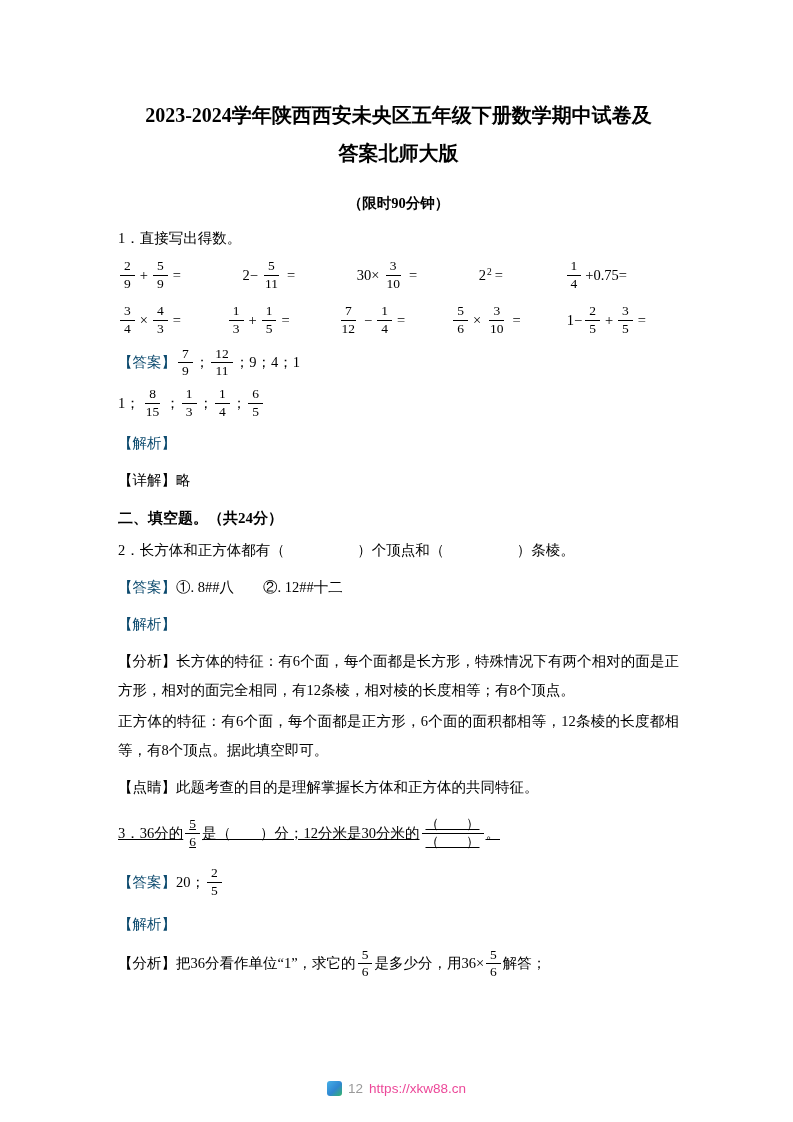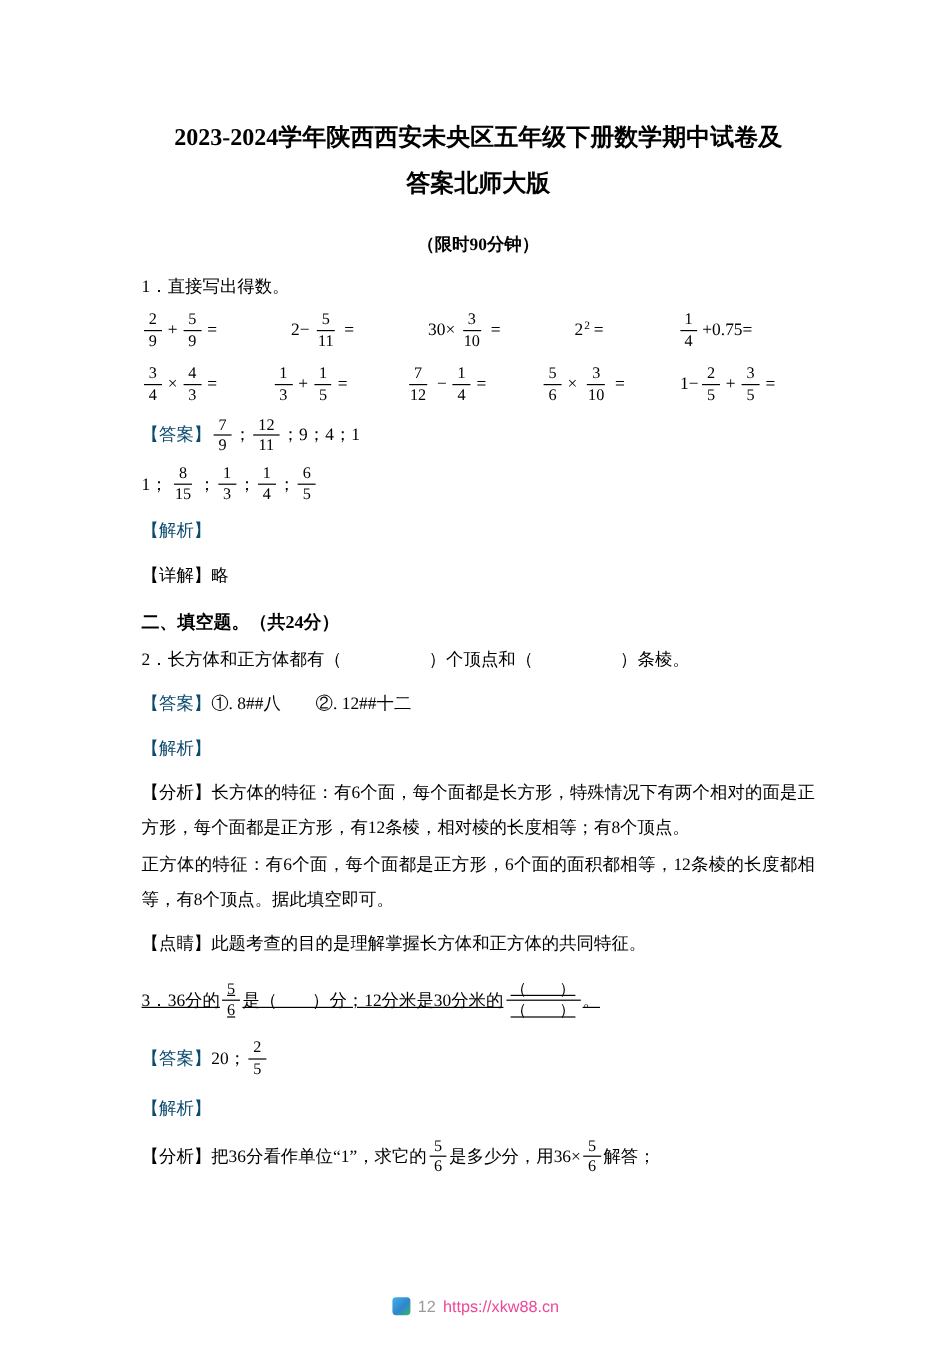--- a/index.html
+++ b/index.html
@@ -238,21 +238,21 @@
   <div class="para">2．长方体和正方体都有（　　　　　）个顶点和（　　　　　）条棱。</div>
 
   <div class="para">
     <span class="blue">【答案】</span><span>①. 8##八　　②. 12##十二</span>
   </div>
 
   <div class="para">
     <span class="blue">【解析】</span>
   </div>
 
-  <div class="para">【分析】长方体的特征：有6个面，每个面都是长方形，特殊情况下有两个相对的面是正方形，每个面都是正方形，有12条棱，相对棱的长度相等；有8个顶点。</div>
+  <div class="para">【分析】长方体的特征：有6个面，每个面都是长方形，特殊情况下有两个相对的面是正方形，相对的面完全相同，有12条棱，相对棱的长度相等；有8个顶点。</div>
   <div class="para cont">正方体的特征：有6个面，每个面都是正方形，6个面的面积都相等，12条棱的长度都相等，有8个顶点。据此填空即可。</div>
   <div class="para">【点睛】此题考查的目的是理解掌握长方体和正方体的共同特征。</div>
 
   <div class="flexline q3line">
     <span>3．36分的</span>
     <span class="frac">
         <span class="fnum">5</span>
         <span class="fden">6</span>
       </span>
     <span>是（　　）分；12分米是30分米的</span>

